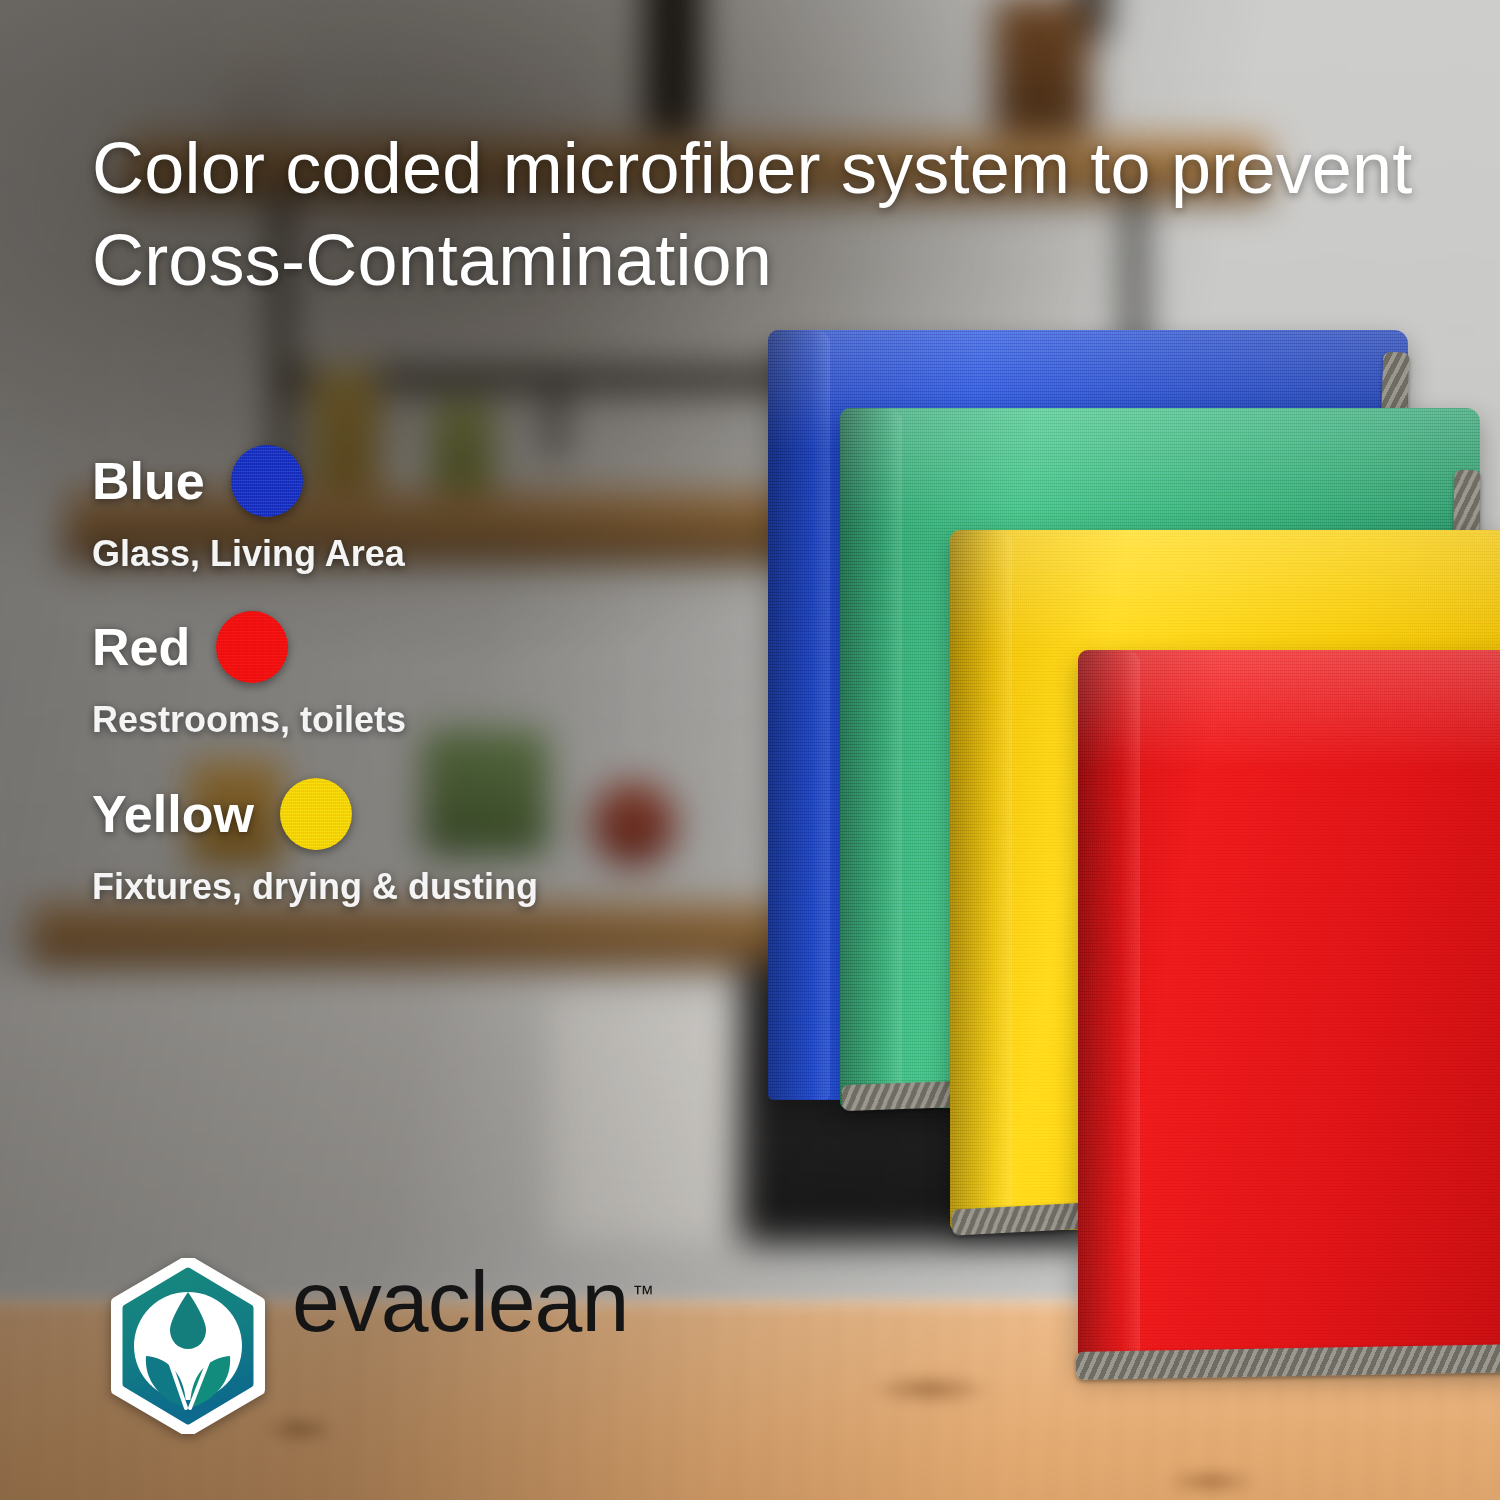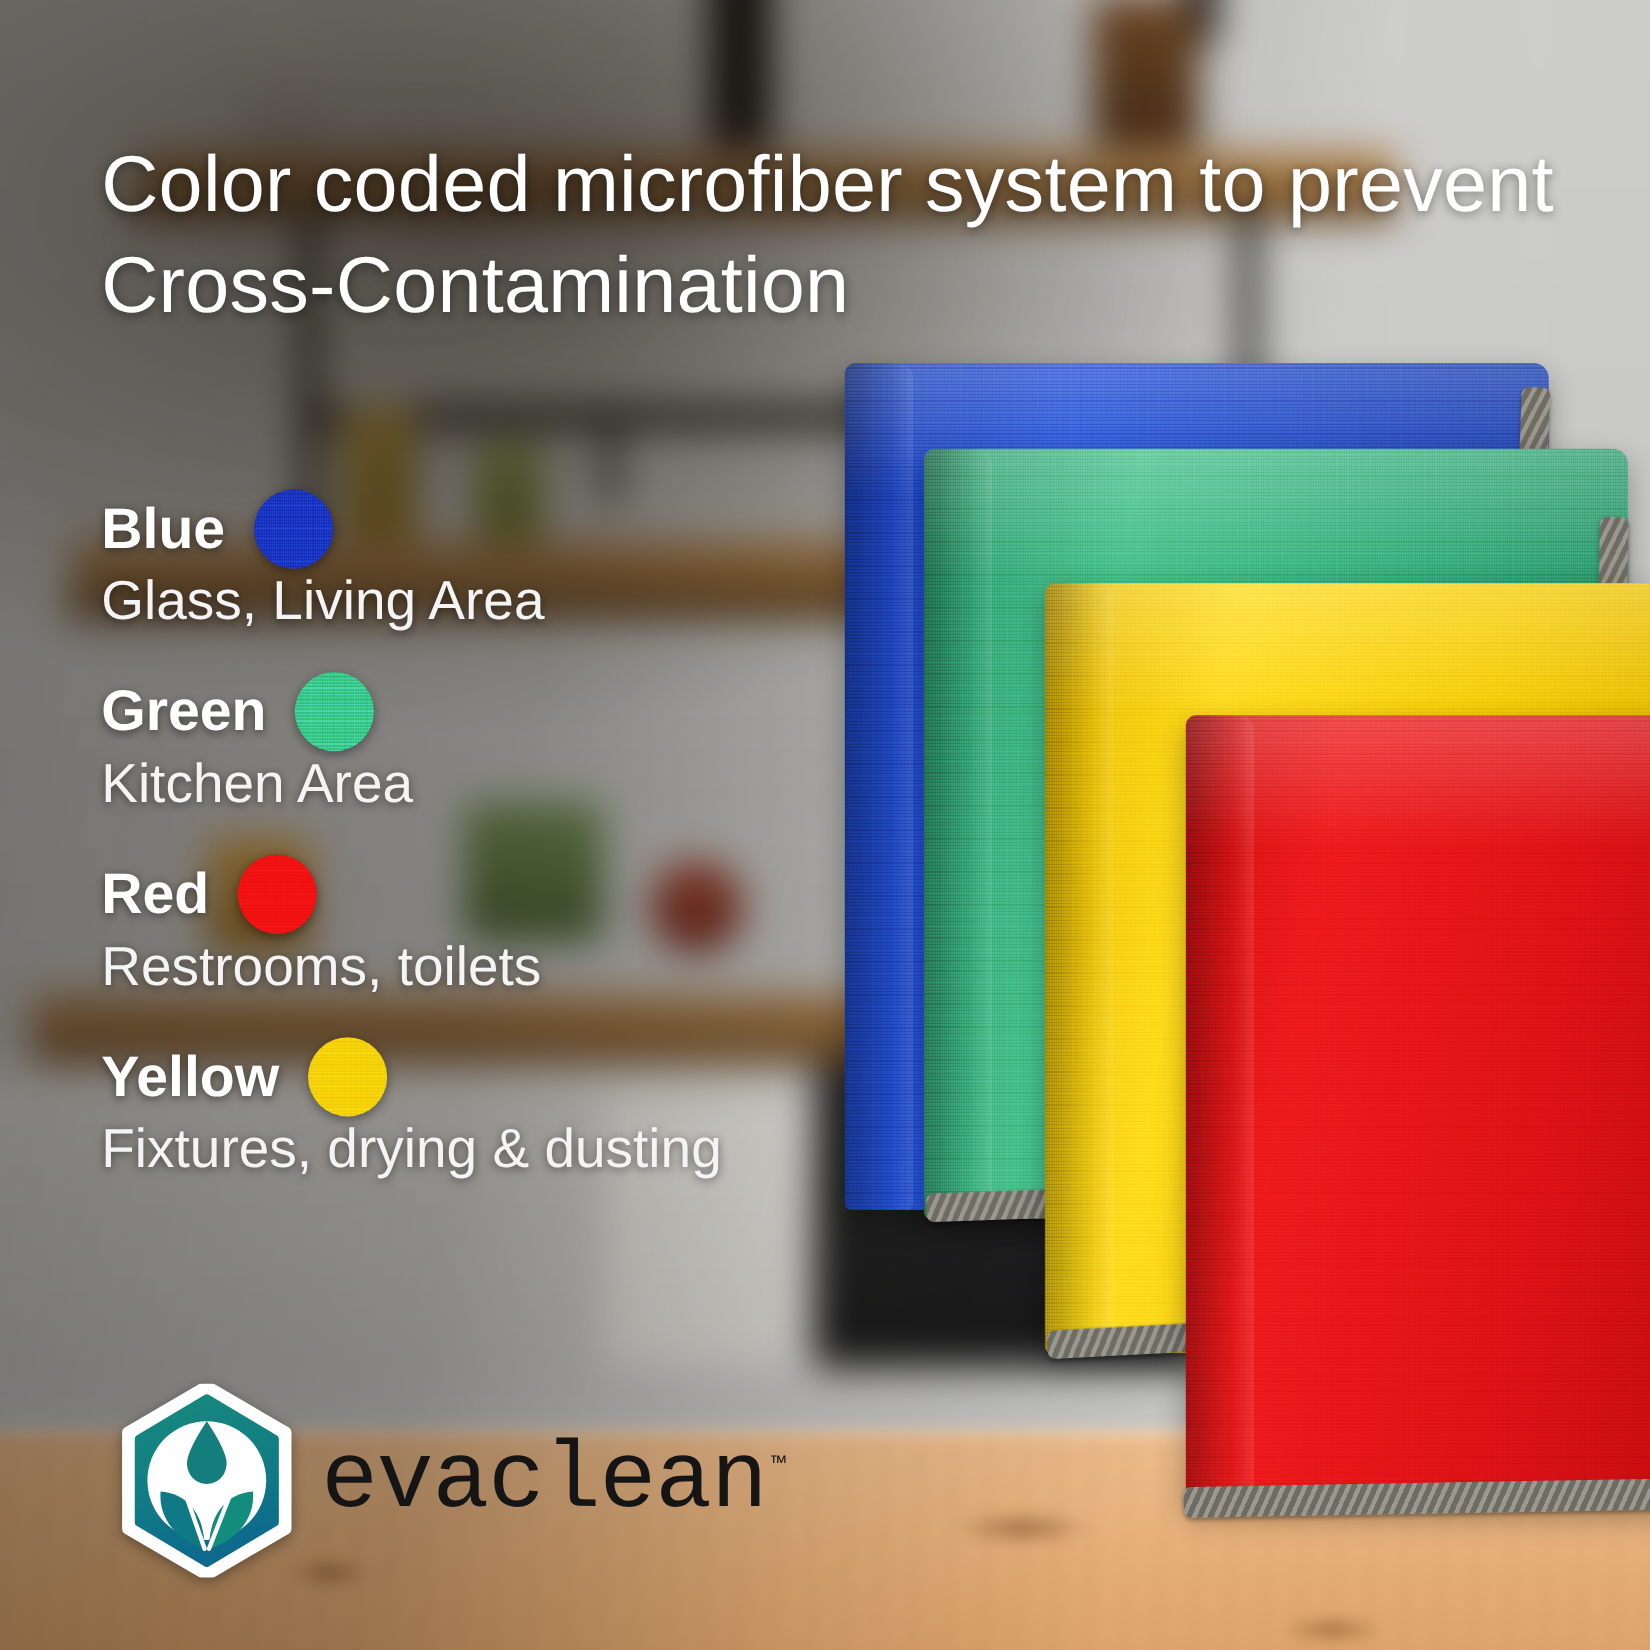--- a/index.html
+++ b/index.html
@@ -147,27 +147,27 @@
     box-shadow:0 3px 10px rgba(0,0,0,.42);
   }
   .swatch .tex{
     position:absolute;inset:0;border-radius:50%;
     background-image:
       repeating-linear-gradient(0deg,rgba(255,255,255,.22) 0 1px,rgba(0,0,0,.18) 1px 3px),
       repeating-linear-gradient(90deg,rgba(255,255,255,.14) 0 1px,rgba(0,0,0,.12) 1px 2px);
     mix-blend-mode:overlay;
   }
   .legend-desc{
-    color:#f4f4f4;font-size:50px;font-weight:400;line-height:1.12;
-    margin-top:4px;
+    color:#f4f4f4;font-size:36px;font-weight:700;line-height:1.12;
+    margin-top:20px;
     text-shadow:0 2px 9px rgba(0,0,0,.5);
   }
 
   
-  .brand{position:absolute;left:108px;top:1258px;display:flex;align-items:center;font-family:Liberation Mono, monospace;}
+  .brand{position:absolute;left:108px;top:1258px;display:flex;}
   .brand-mark{width:160px;height:176px;flex:0 0 auto;filter:drop-shadow(0 3px 6px rgba(0,0,0,.35));}
   .brand-word{
     margin-left:24px;position:relative;
     color:#151515;font-size:86px;line-height:1;letter-spacing:-1px;font-weight:400;
   }
   .brand-tm{
     font-size:22px;vertical-align:super;letter-spacing:0;margin-left:4px;
   }
 </style>
 </head>
@@ -274,29 +274,20 @@
       <div class="legend-item">
         <div class="legend-row">
           <span class="legend-color">Blue</span>
           <span class="swatch" id="sw0" style="background: rgb(27, 55, 198);">
               <span class="tex"></span>
             </span>
         </div>
         <div class="legend-desc">Glass, Living Area</div>
       </div>
 
-      <div class="legend-item">
-        <div class="legend-row">
-          <span class="legend-color">Green</span>
-          <span class="swatch" id="sw1" style="background: rgb(62, 203, 147);">
-              <span class="tex"></span>
-            </span>
-        </div>
-        <div class="legend-desc">Kitchen Area</div>
-      </div>
 
       <div class="legend-item">
         <div class="legend-row">
           <span class="legend-color">Red</span>
           <span class="swatch" id="sw3" style="background: rgb(242, 18, 18);">
               <span class="tex"></span>
             </span>
         </div>
         <div class="legend-desc">Restrooms, toilets</div>
       </div>

